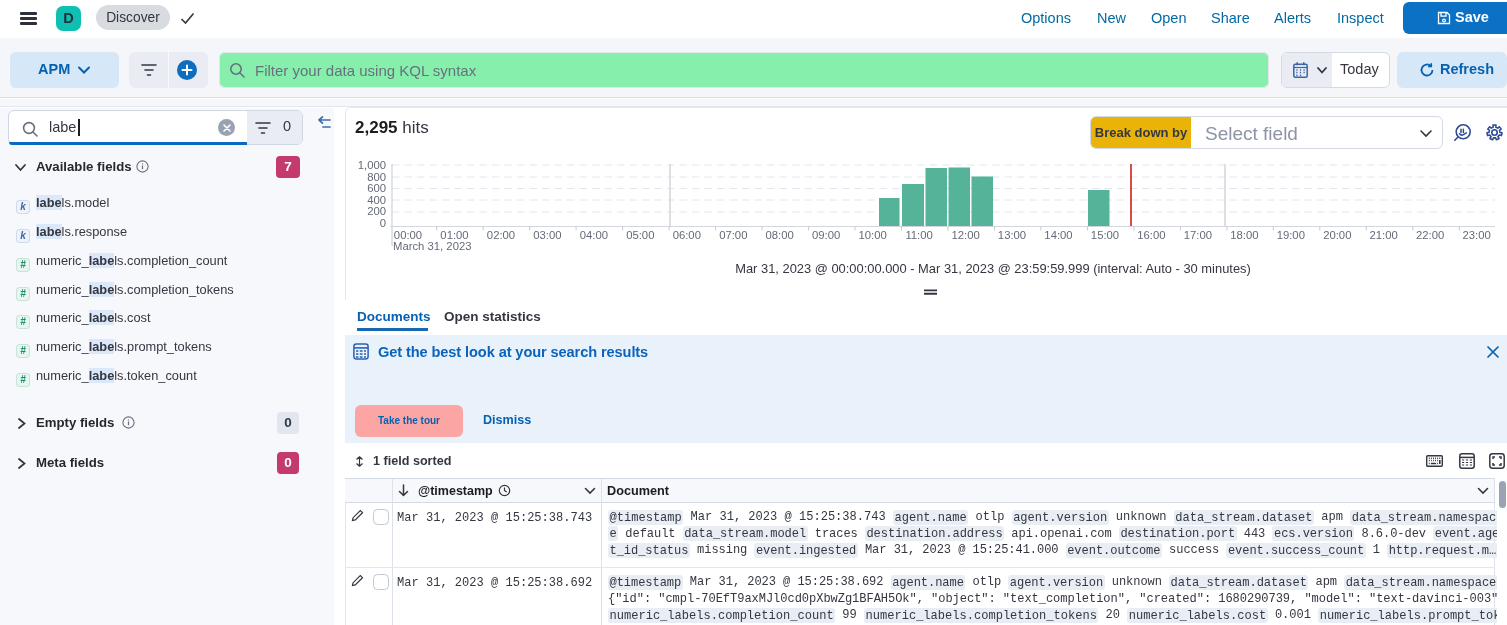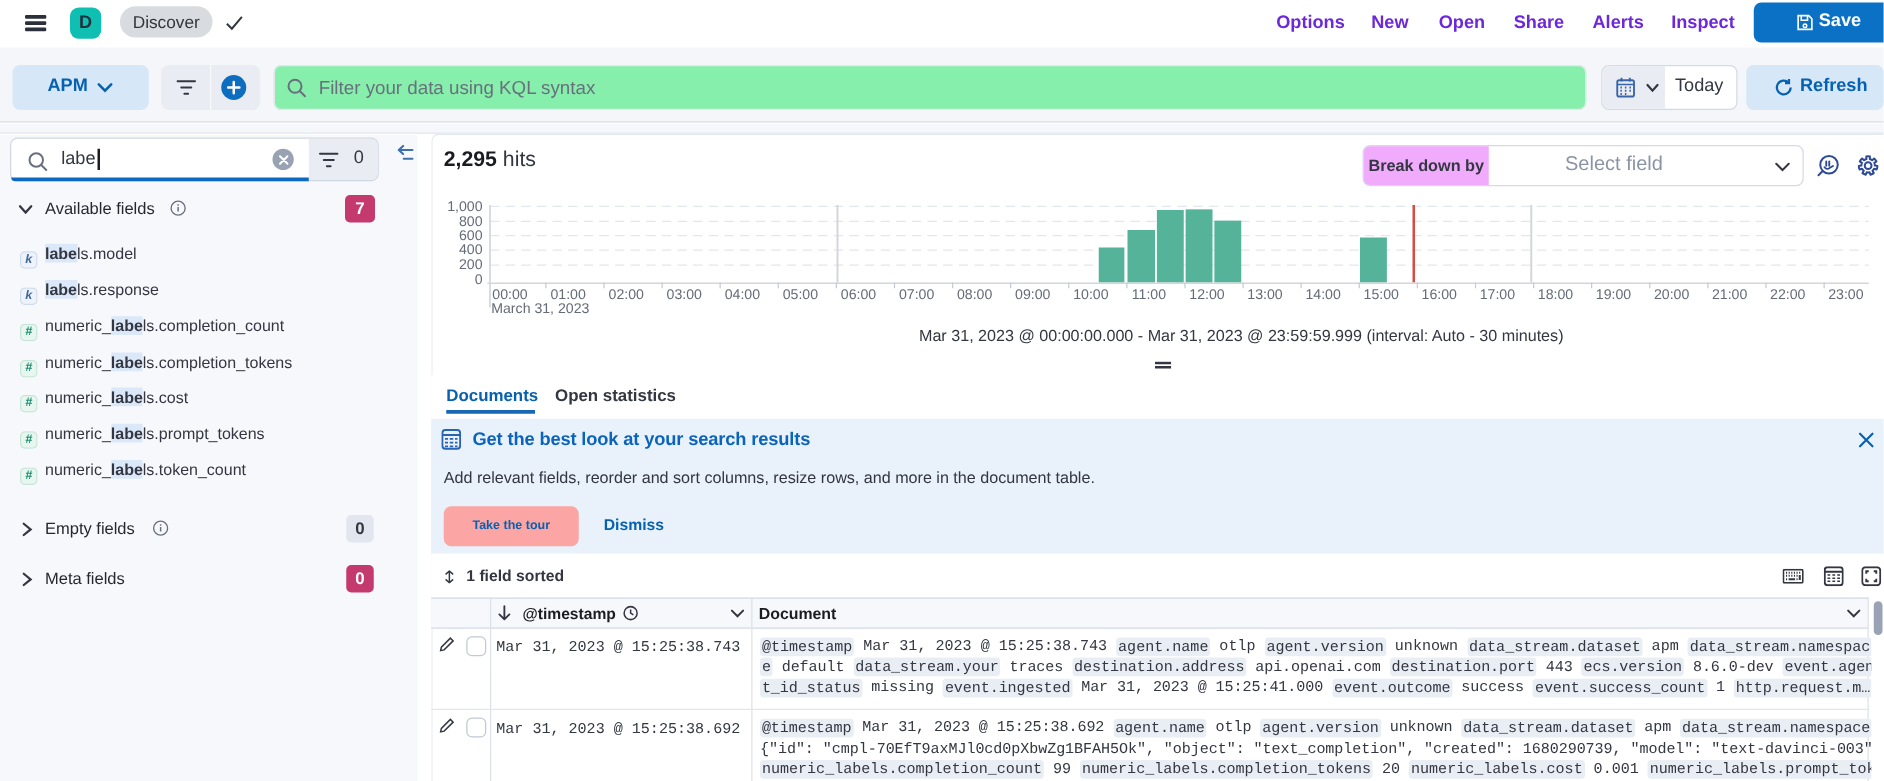--- a/index.html
+++ b/index.html
@@ -9,21 +9,21 @@
 #page { position:relative; width:1507px; height:625px; }
 
 
 #topbar { position:absolute; left:0; top:0; width:1507px; height:38px; background:#fff; }
 #burger { position:absolute; left:20px; top:12px; width:17px; height:13px; }
 #burger div { position:absolute; left:0; width:17px; height:2.6px; background:#2b303a; border-radius:1px; }
 #dlogo { position:absolute; left:56px; top:6px; width:25px; height:25px; border-radius:7px;
   background:#0fbfb2; color:#20313f; font-weight:bold; font-size:14.5px; text-align:center; line-height:25px; }
 #bcrumb { position:absolute; left:96px; top:5px; height:25px; width:74px; border-radius:13px;
   background:#d8dbdf; color:#33363d; font-size:13.8px; line-height:25px; text-align:center; }
-.navlink { position:absolute; top:10px; color:#6d28d9; font-weight:bold; font-size:14.5px; }
+.navlink { position:absolute; top:10px; color:#0369a1; font-weight:normal; font-size:14.5px; }
 #savebtn { position:absolute; left:1403px; top:2px; width:104px; height:32px; background:#0b71c5;
   border-radius:6px 0 0 6px; color:#fff; font-weight:bold; font-size:14.5px; }
 #savebtn span { position:absolute; left:52px; top:7px; }
 
 
 #toolbar { position:absolute; left:0; top:38px; width:1507px; height:60px; background:#f4f6fa;
   border-bottom:1px solid #d8dde7; }
 #band { position:absolute; left:0; top:99px; width:1507px; height:8px; background:#f5f7fb;
   border-bottom:1px solid #e2e6ee; }
 .btn-lightblue { position:absolute; top:52px; height:36px; background:#d6e7f7; border-radius:6px;
@@ -45,41 +45,41 @@
 
 
 #sidebar { position:absolute; left:0; top:108px; width:334px; height:517px; background:#f7f8fc; }
 #sfield { position:absolute; left:8px; top:110px; width:295px; height:35px; background:#fff;
   border:1px solid #cfd7e2; border-radius:6px; }
 #sfield .txt { position:absolute; left:40px; top:8px; font-size:14.5px; color:#343741; }
 #sfield .caret { position:absolute; left:69px; top:8px; width:1.5px; height:17px; background:#1a1c21; }
 #sfield .gray { position:absolute; left:238px; top:0; width:55px; height:33px; background:#e9edf3; border-radius:0 5px 5px 0; }
 #sfield .uline { position:absolute; left:0px; top:31px; width:238px; height:2.5px; background:#0d68c2; border-radius:0 0 0 5px; }
 #clearx { position:absolute; left:218px; top:119px; width:17px; height:17px; border-radius:50%; background:#98a2b3; }
-.acc-head { position:absolute; left:14px; font-weight:normal; font-size:13.2px; color:#25282f; }
+.acc-head { position:absolute; left:14px; font-weight:bold; font-size:13.2px; color:#25282f; }
 .badge { position:absolute; border-radius:4px; font-weight:bold; font-size:13.5px; text-align:center; }
 .badge.pink { background:#c43a6e; color:#fff; }
 .badge.gray { background:#e2e6ee; color:#343741; }
 .fitem { position:absolute; left:16px; font-size:12.8px; line-height:16px; color:#343741; white-space:nowrap; }
 .ftok { display:inline-block; width:14px; height:14px; border-radius:4px; font-size:10px; font-style:italic;
   font-weight:bold; text-align:center; line-height:13.5px; vertical-align:-2.5px; margin-right:6px; }
 .ftok.k { background:#eef3fb; color:#41699e; box-shadow:0 0 0 1px #cfdbed inset; }
 .ftok.n { background:#e8f6f0; color:#1d8f6f; box-shadow:0 0 0 1px #c6e5d8 inset; }
 .hl { background:#dbe8f9; font-weight:bold; }
 
 
 #panel { position:absolute; left:345px; top:107px; width:1162px; height:518px; background:#fff;
   border:1px solid #e3e8f0; border-right:none; border-bottom:none; border-radius:6px 0 0 0; }
 #hits { position:absolute; left:355px; top:118px; font-size:17px; color:#343741; }
 #hits b { color:#1a1c21; }
 #bdown { position:absolute; left:1090px; top:116px; width:353px; height:33px; background:#fff;
   border:1px solid #d3dae6; border-radius:6px; }
-#bdown .lab { position:absolute; left:0; top:0; width:100px; height:31px; background:#f0abfc;
+#bdown .lab { position:absolute; left:0; top:0; width:100px; height:31px; background:#eab308;
   border-radius:5px 0 0 5px; font-weight:bold; font-size:13px; color:#343741; text-align:center; line-height:31px; }
-#bdown .ph { position:absolute; left:114px; top:6px; font-size:16px; color:#8b93a5;margin-left:47px; }
+#bdown .ph { position:absolute; left:114px; top:6px; font-size:19px; color:#8b93a5; }
 #caption { position:absolute; left:345px; top:261px; width:1296px; text-align:center; font-size:12.9px; color:#343741; }
 
 
 #tabs { position:absolute; left:345px; top:300px; width:1162px; height:35px; background:#fff; }
 #tab1 { position:absolute; left:12px; top:9px; font-weight:bold; font-size:13.5px; color:#0661b0; }
 #tab1u { position:absolute; left:12px; top:28px; width:71px; height:2.6px; background:#1767b3; }
 #tab2 { position:absolute; left:99px; top:9px; font-weight:bold; font-size:13.5px; color:#343741; }
 
 
 #callout { position:absolute; left:345px; top:335px; width:1162px; height:108px; background:#e9f1fa; }
@@ -342,21 +342,20 @@
     <span id="tab2">Open statistics</span>
   </div>
 
   <div id="callout"></div>
   <svg class="abs" style="left:353px;top:343px" width="16" height="17" viewBox="0 0 16 17">
     <rect x="0.9" y="1" width="14.2" height="15" rx="2.4" fill="none" stroke="#2a62b2" stroke-width="1.5"></rect>
     <path d="M1 4.9 h14" stroke="#2a62b2" stroke-width="1.6"></path>
     <path d="M3 8 h2.4 M6.8 8 h2.8 M11 8 h2 M3 11 h2.4 M6.8 11 h2.8 M11 11 h2 M3 14 h2.4 M6.8 14 h2.8 M11 14 h2" stroke="#2a62b2" stroke-width="1.4"></path>
   </svg>
   <span id="co-head">Get the best look at your search results</span>
-  <span id="co-body">Add relevant fields, reorder and sort columns, resize rows, and more in the document table.</span>
   <div id="co-tour">Take the tour</div>
   <span id="co-dismiss">Dismiss</span>
   <svg class="abs" style="left:1486px;top:345px" width="14" height="14" viewBox="0 0 14 14">
     <path d="M2 2 L12 12 M12 2 L2 12" stroke="#0661b0" stroke-width="1.7" stroke-linecap="round"></path>
   </svg>
 
   <div id="gtool">
     <svg class="abs" style="left:10px;top:13px" width="9" height="11" viewBox="0 0 9 11">
       <path d="M4.5 1 v9 M1.5 3.5 L4.5 0.8 L7.5 3.5 M1.5 7.5 L4.5 10.2 L7.5 7.5" fill="none" stroke="#343741" stroke-width="1.2" stroke-linejoin="round"></path>
     </svg>
@@ -400,21 +399,21 @@
   <div id="rowdiv"></div>
   <div id="scrollthumb"></div>
 
   <svg class="abs" style="left:351px;top:509px" width="13" height="13" viewBox="0 0 13 13">
     <path d="M1.5 11.5 l0.6-2.8 7.2-7.2 2.2 2.2 -7.2 7.2 z" fill="none" stroke="#343741" stroke-width="1.2"></path>
   </svg>
   <div class="checkbox" style="left:373px;top:509px"></div>
   <div class="mono abs" style="left:397px;top:511px">Mar 31, 2023 @ 15:25:38.743</div>
   <div class="doccell mono" style="top:509px">
     <div><span class="pill">@timestamp</span> Mar 31, 2023 @ 15:25:38.743 <span class="pill">agent.name</span> otlp <span class="pill">agent.version</span> unknown <span class="pill">data_stream.dataset</span> apm <span class="pill">data_stream.namespac</span></div>
-    <div style="letter-spacing:-0.06px"><span class="pill">e</span> default <span class="pill">data_stream.your</span> traces <span class="pill">destination.address</span> api.openai.com <span class="pill">destination.port</span> 443 <span class="pill">ecs.version</span> 8.6.0-dev <span class="pill">event.agen</span></div>
+    <div style="letter-spacing:-0.06px"><span class="pill">e</span> default <span class="pill">data_stream.model</span> traces <span class="pill">destination.address</span> api.openai.com <span class="pill">destination.port</span> 443 <span class="pill">ecs.version</span> 8.6.0-dev <span class="pill">event.agen</span></div>
     <div style="letter-spacing:-0.06px"><span class="pill">t_id_status</span> missing <span class="pill">event.ingested</span> Mar 31, 2023 @ 15:25:41.000 <span class="pill">event.outcome</span> success <span class="pill">event.success_count</span> 1 <span class="pill">http.request.m…</span></div>
   </div>
 
   <svg class="abs" style="left:351px;top:574px" width="13" height="13" viewBox="0 0 13 13">
     <path d="M1.5 11.5 l0.6-2.8 7.2-7.2 2.2 2.2 -7.2 7.2 z" fill="none" stroke="#343741" stroke-width="1.2"></path>
   </svg>
   <div class="checkbox" style="left:373px;top:574px"></div>
   <div class="mono abs" style="left:397px;top:576px">Mar 31, 2023 @ 15:25:38.692</div>
   <div class="doccell mono" style="top:574px">
     <div style="letter-spacing:-0.06px"><span class="pill">@timestamp</span> Mar 31, 2023 @ 15:25:38.692 <span class="pill">agent.name</span> otlp <span class="pill">agent.version</span> unknown <span class="pill">data_stream.dataset</span> apm <span class="pill">data_stream.namespace</span></div>

